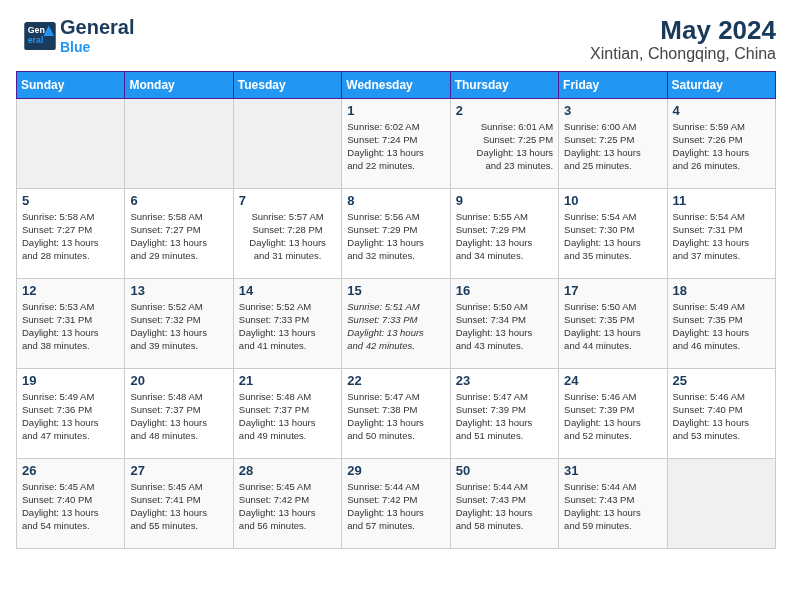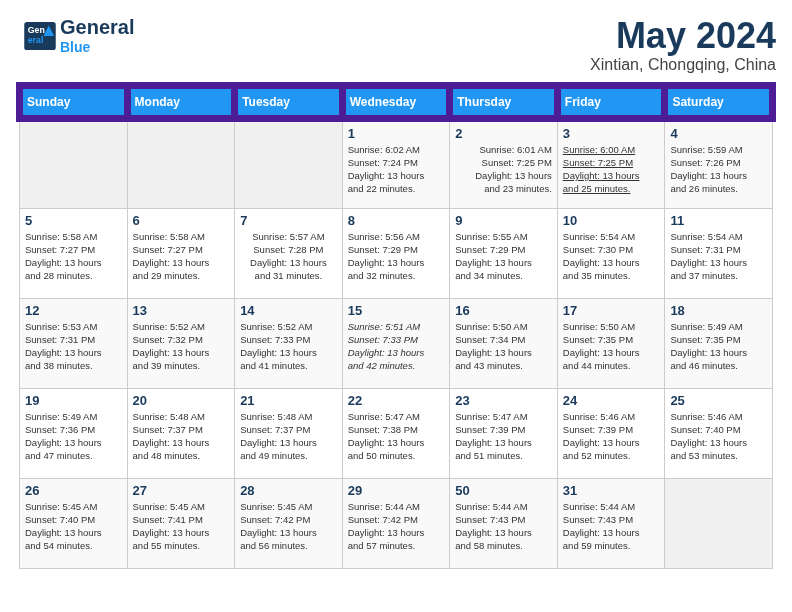--- a/index.html
+++ b/index.html
@@ -23,21 +23,21 @@
       padding-left: 8px;
     }
     .logo-icon {
       width: 32px;
       height: 28px;
     }
     .title-block {
       text-align: right;
     }
     .title-block h1 {
-      font-size: 36px;
+      font-size: 26px;
       font-weight: bold;
       color: #1a3a5c;
       line-height: 1.1;
     }
     .title-block h2 {
       font-size: 16px;
       font-weight: normal;
       color: #444;
     }
     table {
@@ -45,21 +45,21 @@
       border-collapse: collapse;
       table-layout: fixed;
     }
     thead tr th {
       background-color: #2196F3;
       color: #fff;
       font-size: 12px;
       font-weight: bold;
       padding: 6px 4px;
       text-align: left;
-      border: 7px solid #4c1d95;
+      border: 1px solid #4c1d95;
     }
     tbody tr td {
       border: 1px solid #ccc;
       vertical-align: top;
       padding: 4px 5px;
       font-size: 10px;
       color: #333;
       height: 90px;
       background: #fff;
     }
@@ -130,21 +130,21 @@
         </td>
         <td>
           <span class="day-num">2</span>
           <div class="cell-info" style="white-space: pre-line; text-align: right;">Sunrise: 6:01 AM
 Sunset: 7:25 PM
 Daylight: 13 hours
 and 23 minutes.</div>
         </td>
         <td>
           <span class="day-num">3</span>
-          <div class="cell-info" style="white-space: pre-line; text-decoration: underline;">Sunrise: 6:00 AM
+          <div class="cell-info" style="white-space: pre-line;">Sunrise: 6:00 AM
 Sunset: 7:25 PM
 Daylight: 13 hours
 and 25 minutes.</div>
         </td>
         <td>
           <span class="day-num">4</span>
           <div class="cell-info" style="white-space: pre-line;">Sunrise: 5:59 AM
 Sunset: 7:26 PM
 Daylight: 13 hours
 and 26 minutes.</div>

